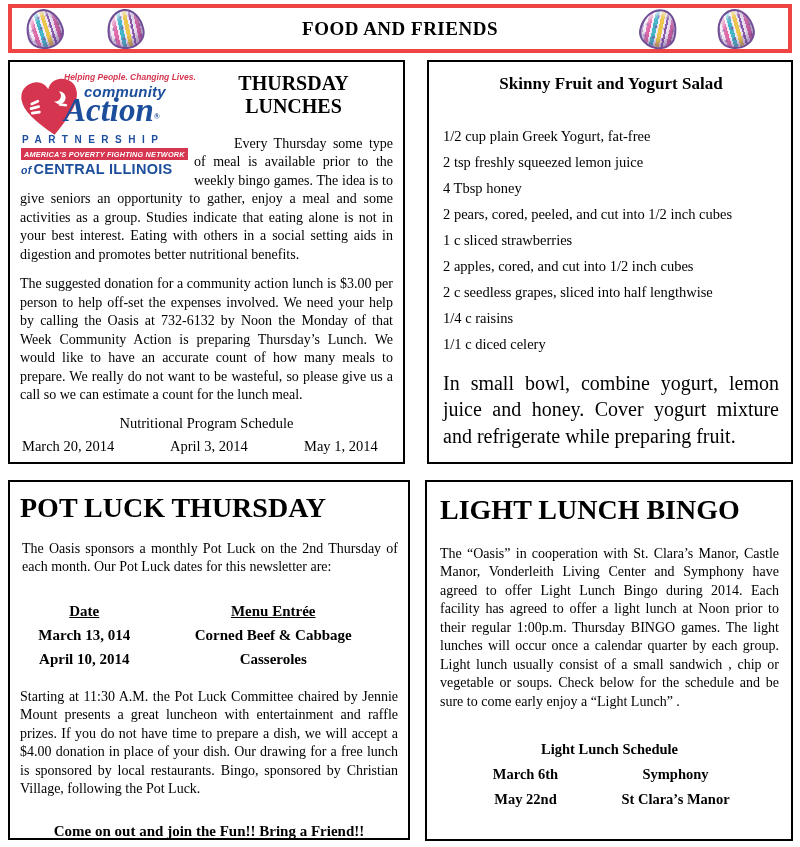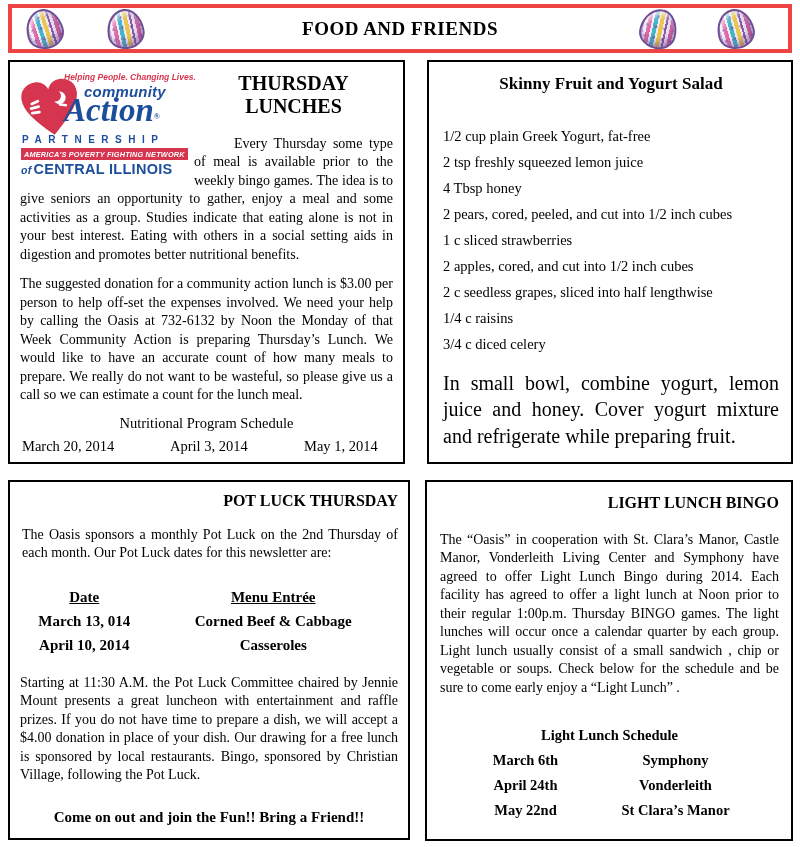--- a/index.html
+++ b/index.html
@@ -49,21 +49,21 @@
   
   .box {
     position: absolute; border: 2px solid #000000;
     padding: 8px 10px; overflow: hidden; background: #ffffff;
   }
   .box-tl { left: 8px;  top: 60px;  width: 397px; height: 404px; }
   .box-tr { left: 427px; top: 60px;  width: 366px; height: 404px; padding-left: 14px; padding-right: 12px; }
   .box-bl { left: 8px;  top: 480px; width: 402px; height: 360px; }
   .box-br { left: 425px; top: 480px; width: 368px; height: 361px; padding-left: 13px; padding-right: 12px; }
 
-  .box-heading { text-align: right; font-size: 16px; font-weight: bold; }
+  .box-heading { text-align: left; font-size: 28px; font-weight: bold; }
   .para { font-size: 14px; line-height: 1.32; text-align: justify; }
 
   
   .ca-logo {
     float: left; width: 166px; height: 106px;
     margin: 2px 8px 4px 0;
     position: relative;
     font-family: "Liberation Sans", sans-serif;
     user-select: none;
   }
@@ -202,21 +202,21 @@
     <h2 class="recipe-title">Skinny Fruit and Yogurt Salad</h2>
     <div class="ingredients">
       <div class="ingredient">1/2 cup plain Greek Yogurt, fat-free</div>
       <div class="ingredient">2 tsp freshly squeezed lemon juice</div>
       <div class="ingredient">4 Tbsp honey</div>
       <div class="ingredient">2 pears, cored, peeled, and cut into 1/2 inch cubes</div>
       <div class="ingredient">1 c sliced strawberries</div>
       <div class="ingredient">2 apples, cored, and cut into 1/2 inch cubes</div>
       <div class="ingredient">2 c seedless grapes, sliced into half lengthwise</div>
       <div class="ingredient">1/4 c raisins</div>
-      <div class="ingredient">3/4 c diced celery</div>
+      <div class="ingredient">1/1 c diced celery</div>
     </div>
     <p class="para recipe-step">In small bowl, combine yogurt, lemon juice and honey. Cover yogurt mixture and refrigerate while preparing fruit.</p>
     <p class="para recipe-step">Combine all fruit in a large salad bowl.  Add yogurt dressing and lightly toss to coat.  Refrigerate until ready to serve. For best results, serve salad within 1-2 hrs of preparing.</p>
   </section>
 
   <section class="box box-bl">
     <h2 class="box-heading pl-heading">POT LUCK THURSDAY</h2>
     <p class="para pl-intro">The Oasis sponsors a monthly Pot Luck on the 2nd Thursday of each month.  Our Pot Luck dates for this newsletter are:</p>
     <div class="pl-table">
       <div class="pl-row">
@@ -240,24 +240,20 @@
     <h2 class="box-heading ll-heading">LIGHT LUNCH BINGO</h2>
     <p class="para ll-body">The “Oasis” in cooperation with St. Clara’s Manor,  Castle Manor, Vonderleith Living Center and Symphony have agreed to offer Light Lunch Bingo during 2014.  Each facility has agreed to offer a light lunch at Noon prior to their regular 1:00p.m. Thursday  BINGO games.  The light lunches will occur once a calendar quarter by each group.  Light lunch usually consist of a small   sandwich , chip or vegetable or soups.  Check below for the schedule and be sure to come early enjoy a “Light Lunch” .</p>
     <div class="ll-sched">
       <div class="ll-sched-title">Light Lunch Schedule</div>
       <div class="ll-rows">
         <div class="ll-row">
           <div class="ll-cell">March 6th</div>
           <div class="ll-cell">Symphony</div>
         </div>
         <div class="ll-row">
-          <div class="ll-cell">April 24th</div>
-          <div class="ll-cell">Vonderleith</div>
-        </div>
-        <div class="ll-row">
           <div class="ll-cell">May 22nd</div>
           <div class="ll-cell">St Clara’s Manor</div>
         </div>
       </div>
     </div>
   </section>
 
 </div>
 
 </body></html>

